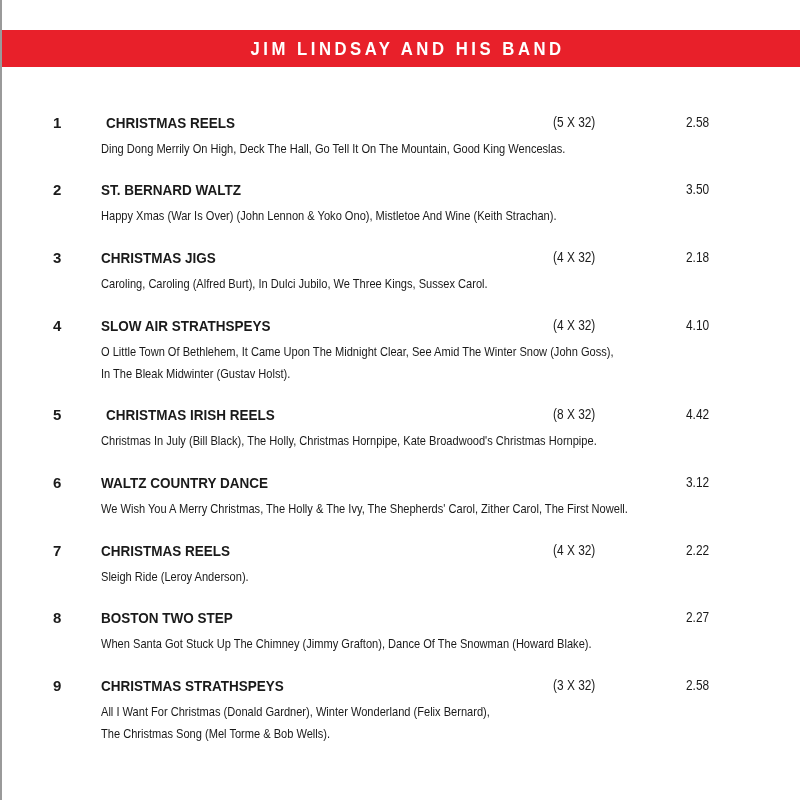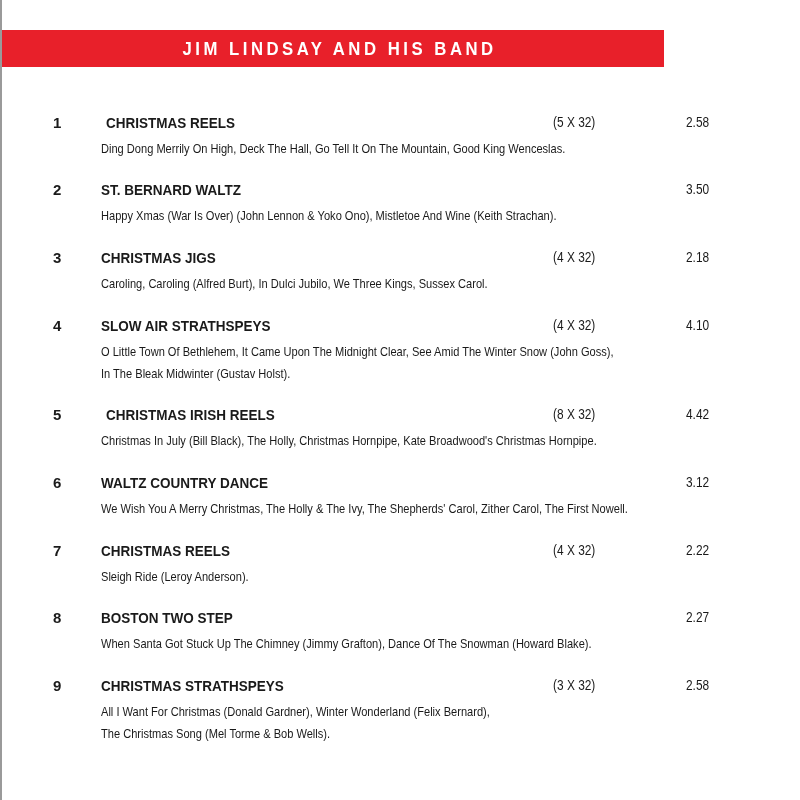--- a/index.html
+++ b/index.html
@@ -18,21 +18,21 @@
     .left-edge {
       position: absolute;
       left: 0; top: 0;
       width: 2px; height: 800px;
       background: #9a9a9a;
     }
     .banner {
       position: absolute;
       left: 2px;
       top: 30px;
-      width: 662px;
+      width: 798px;
       height: 37px;
       background: #e8202a;
       display: flex;
       align-items: center;
       justify-content: center;
     }
     .banner-title {
       color: #ffffff;
       font-family: "Liberation Sans", sans-serif;
       font-weight: bold;

